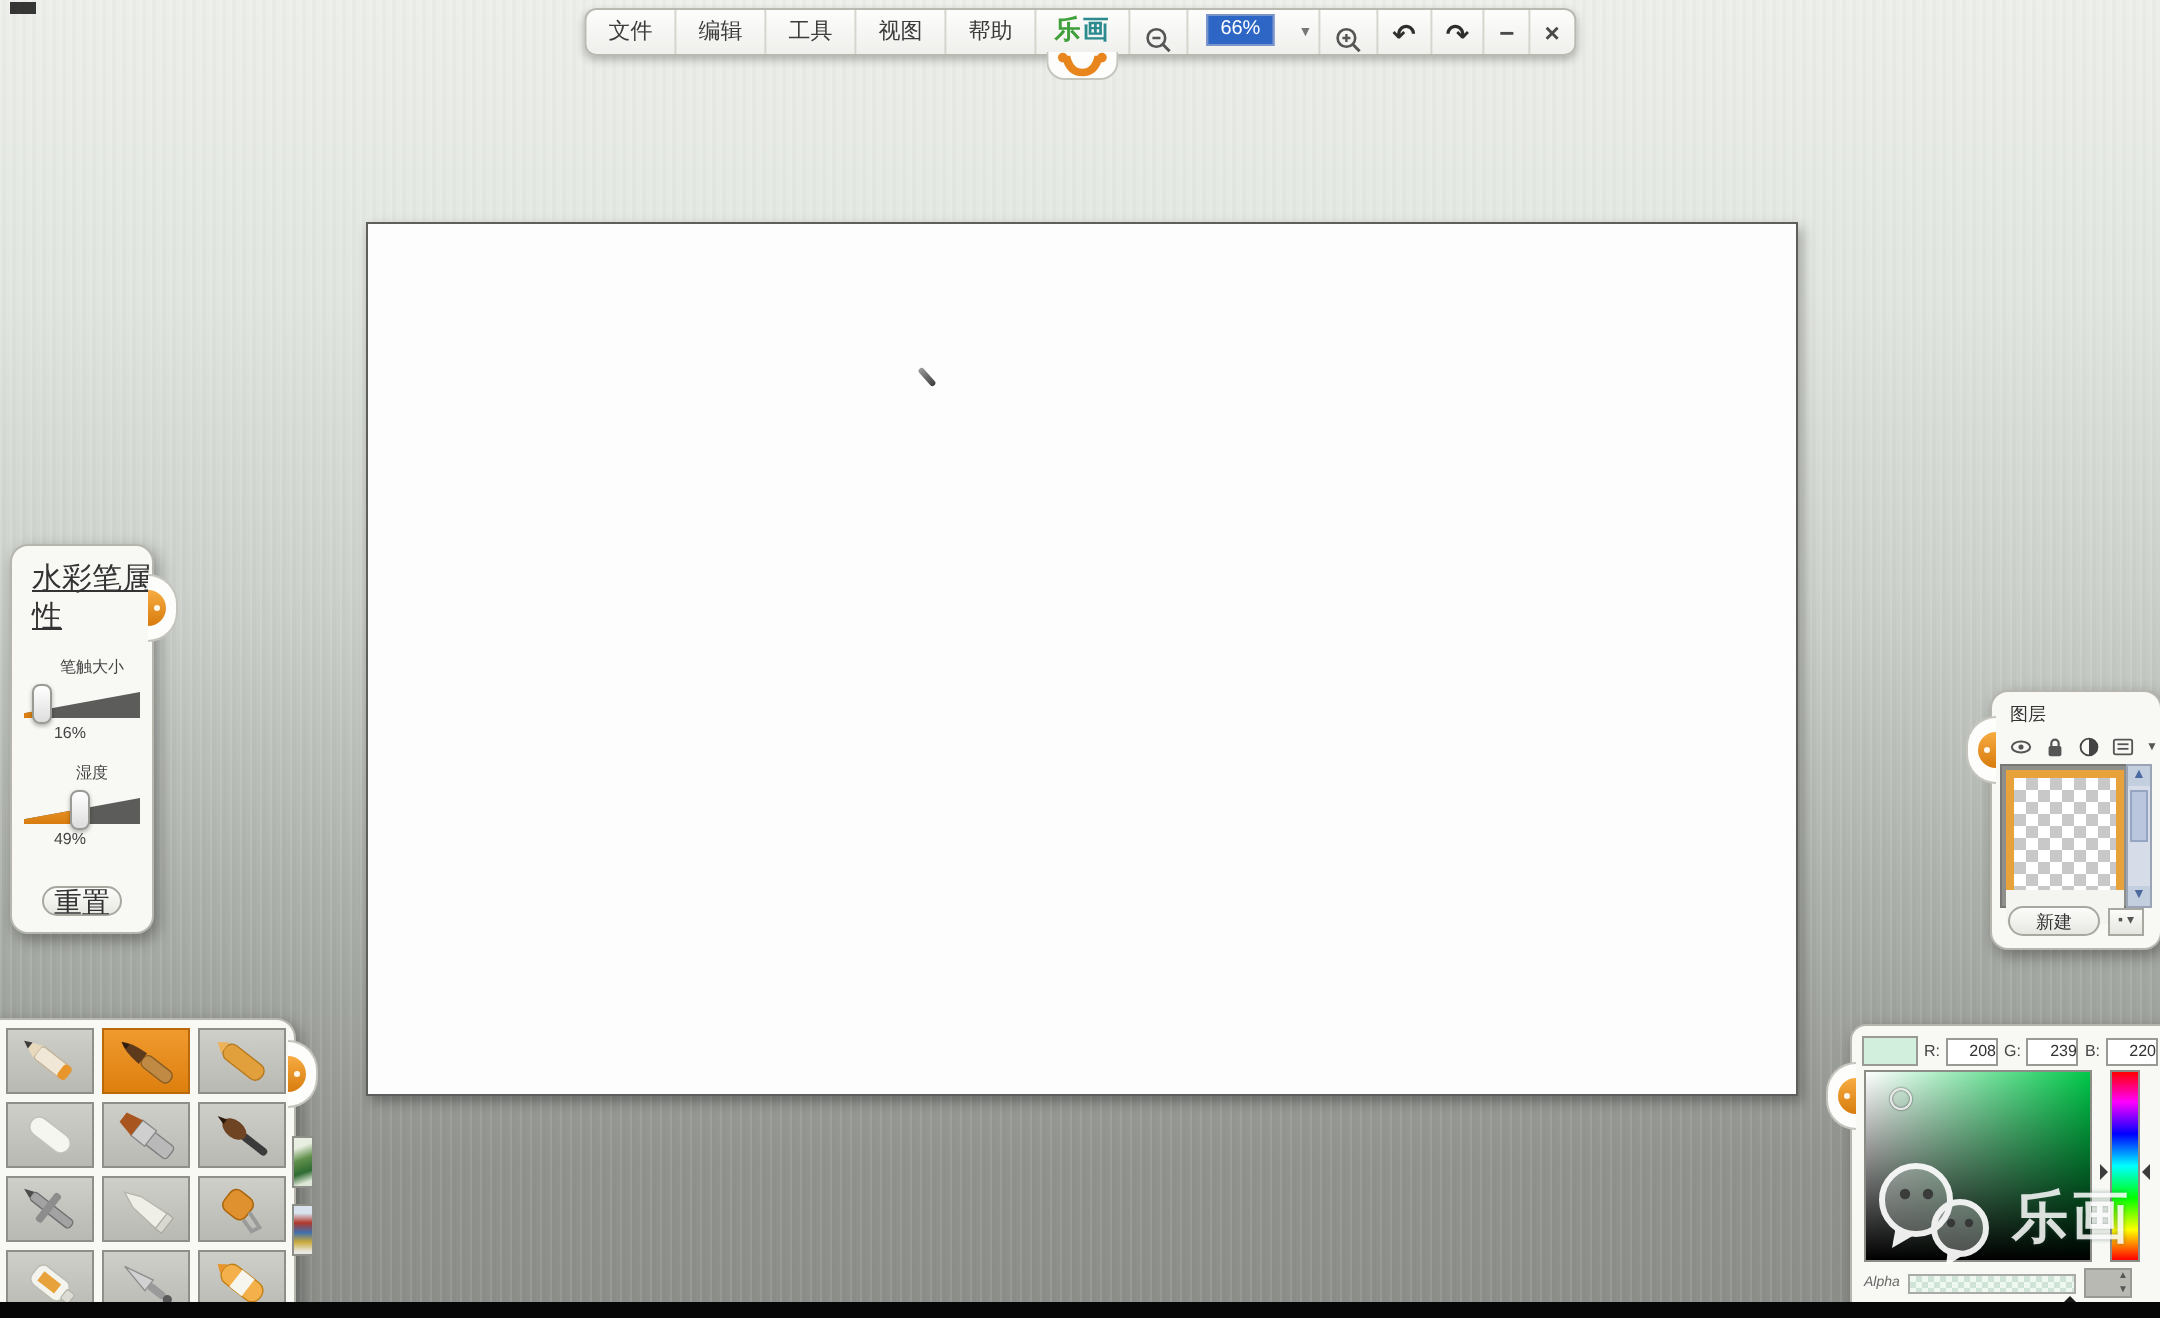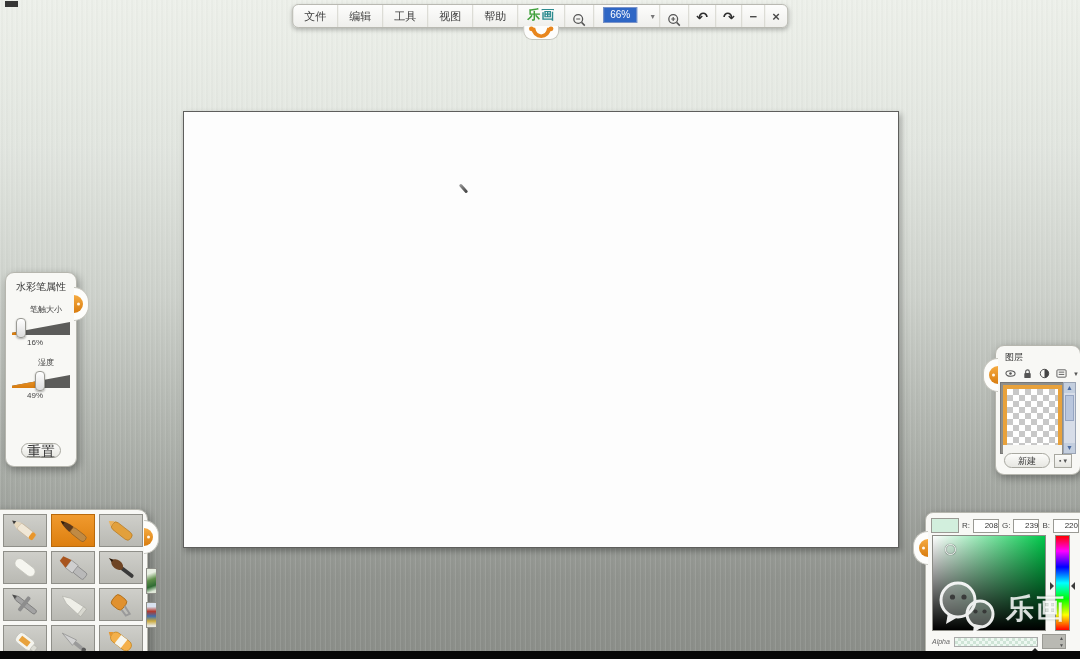--- a/index.html
+++ b/index.html
@@ -49,21 +49,21 @@
   .collapse-tab.side-left{border-radius:16px 0 0 16px;border-right:none;}
   .collapse-disc{position:absolute;top:50%;transform:translateY(-50%);width:9px;height:18px;
     background:linear-gradient(#f6ab41,#d87c0e);}
   .side-right .collapse-disc{left:0;border-radius:0 10px 10px 0;}
   .side-left .collapse-disc{right:0;border-radius:10px 0 0 10px;}
   .collapse-dot{position:absolute;top:50%;width:3px;height:3px;border-radius:50%;background:#fff8ec;transform:translateY(-50%);}
   .side-right .collapse-dot{left:3px;} .side-left .collapse-dot{right:3px;}
 
   
   .brush-panel{left:5px;top:272px;width:70px;height:193px;}
-  .bp-title{font-size:10px;color:#333;padding:7px 0 0 10px;}
+  .bp-title{font-size:15px;color:#333;padding:7px 0 0 10px;text-decoration:underline;}
   .bp-label{font-size:8px;color:#444;padding:10px 0 2px 10px;text-align:center;}
   .wedge-wrap{position:relative;margin:2px 6px 0 6px;height:16px;}
   .wedge{position:absolute;left:0;top:3px;width:58px;height:13px;background:#5c5c5a;
     clip-path:polygon(0 82%,100% 0,100% 100%,0 100%);}
   .wedge-fill{position:absolute;left:0;top:0;height:100%;background:linear-gradient(#f2a23a,#d87c0e);}
   .slider-handle{position:absolute;top:-1px;width:8px;height:18px;background:linear-gradient(#fff,#ddd);
     border:1px solid #9a9a94;border-radius:4px;transform:translateX(-50%);box-shadow:0 1px 2px rgba(0,0,0,.3);}
   .bp-value{font-size:8px;color:#444;text-align:center;padding:3px 12px 0 0;}
   .reset-btn{position:absolute;left:50%;bottom:8px;transform:translateX(-50%);
     width:40px;height:15px;font-size:14px;color:#333;font-family:inherit;

